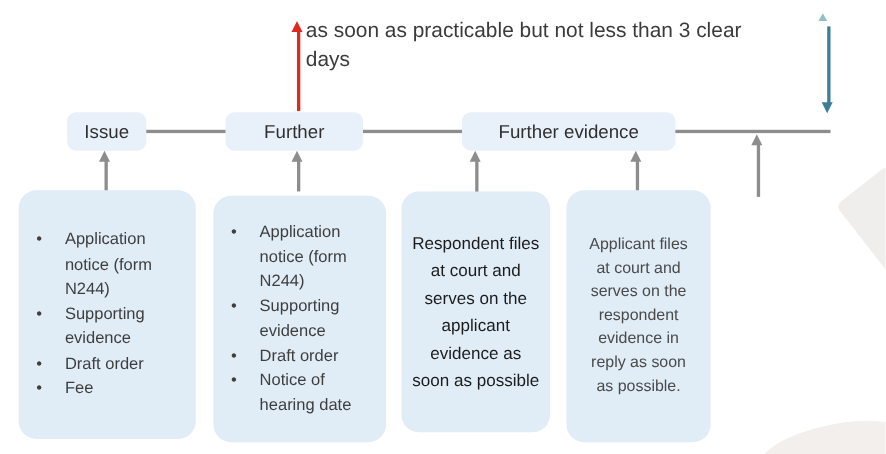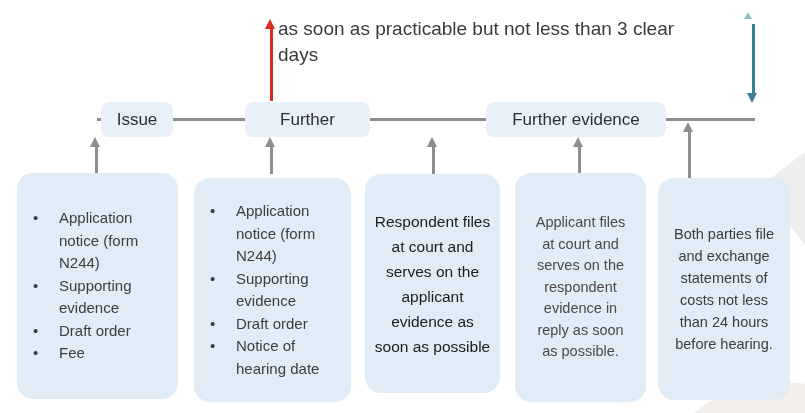--- a/index.html
+++ b/index.html
@@ -48,25 +48,24 @@
     background:#8d8d8d;z-index:1;
   }
 
   
   .stage{
     position:absolute;top:102px;height:35px;
     background:#e8f1f9;border-radius:8px;
     display:flex;align-items:center;justify-content:center;
     font-size:17px;color:#2f2f2f;z-index:3;
     white-space:nowrap;
-    margin-left:40px;
   }
   #stage-issue{left:61px;width:72px;}
   #stage-service{left:205px;width:125px;}
-  #stage-further-evidence{left:446px;width:180px;}
+  #stage-further-evidence{left:420px;width:194px;}
   #stage-hearing{left:708px;width:95px;}
 
   
   .dbox{
     position:absolute;background:#e0ecf6;border-radius:16px;
     z-index:2;display:flex;flex-direction:column;justify-content:center;
     box-sizing:border-box;
   }
   #dbox-issue{left:17px;top:173px;width:161px;height:226px;}
   #dbox-service{left:194px;top:178px;width:157px;height:224px;}
@@ -172,17 +171,14 @@
   </div>
 
   <div class="dbox" id="dbox-respondent">
     <div class="centertext">Respondent files at court and serves on the applicant evidence as soon as possible</div>
   </div>
 
   <div class="dbox" id="dbox-applicant">
     <div class="centertext">Applicant files at court and serves on the respondent evidence in reply as soon as possible.</div>
   </div>
 
-  <div class="dbox" id="dbox-both">
-    <div class="centertext">Both parties file and exchange statements of costs not less than 24 hours before hearing.</div>
-  </div>
 
 </div>
 
 </body></html>

